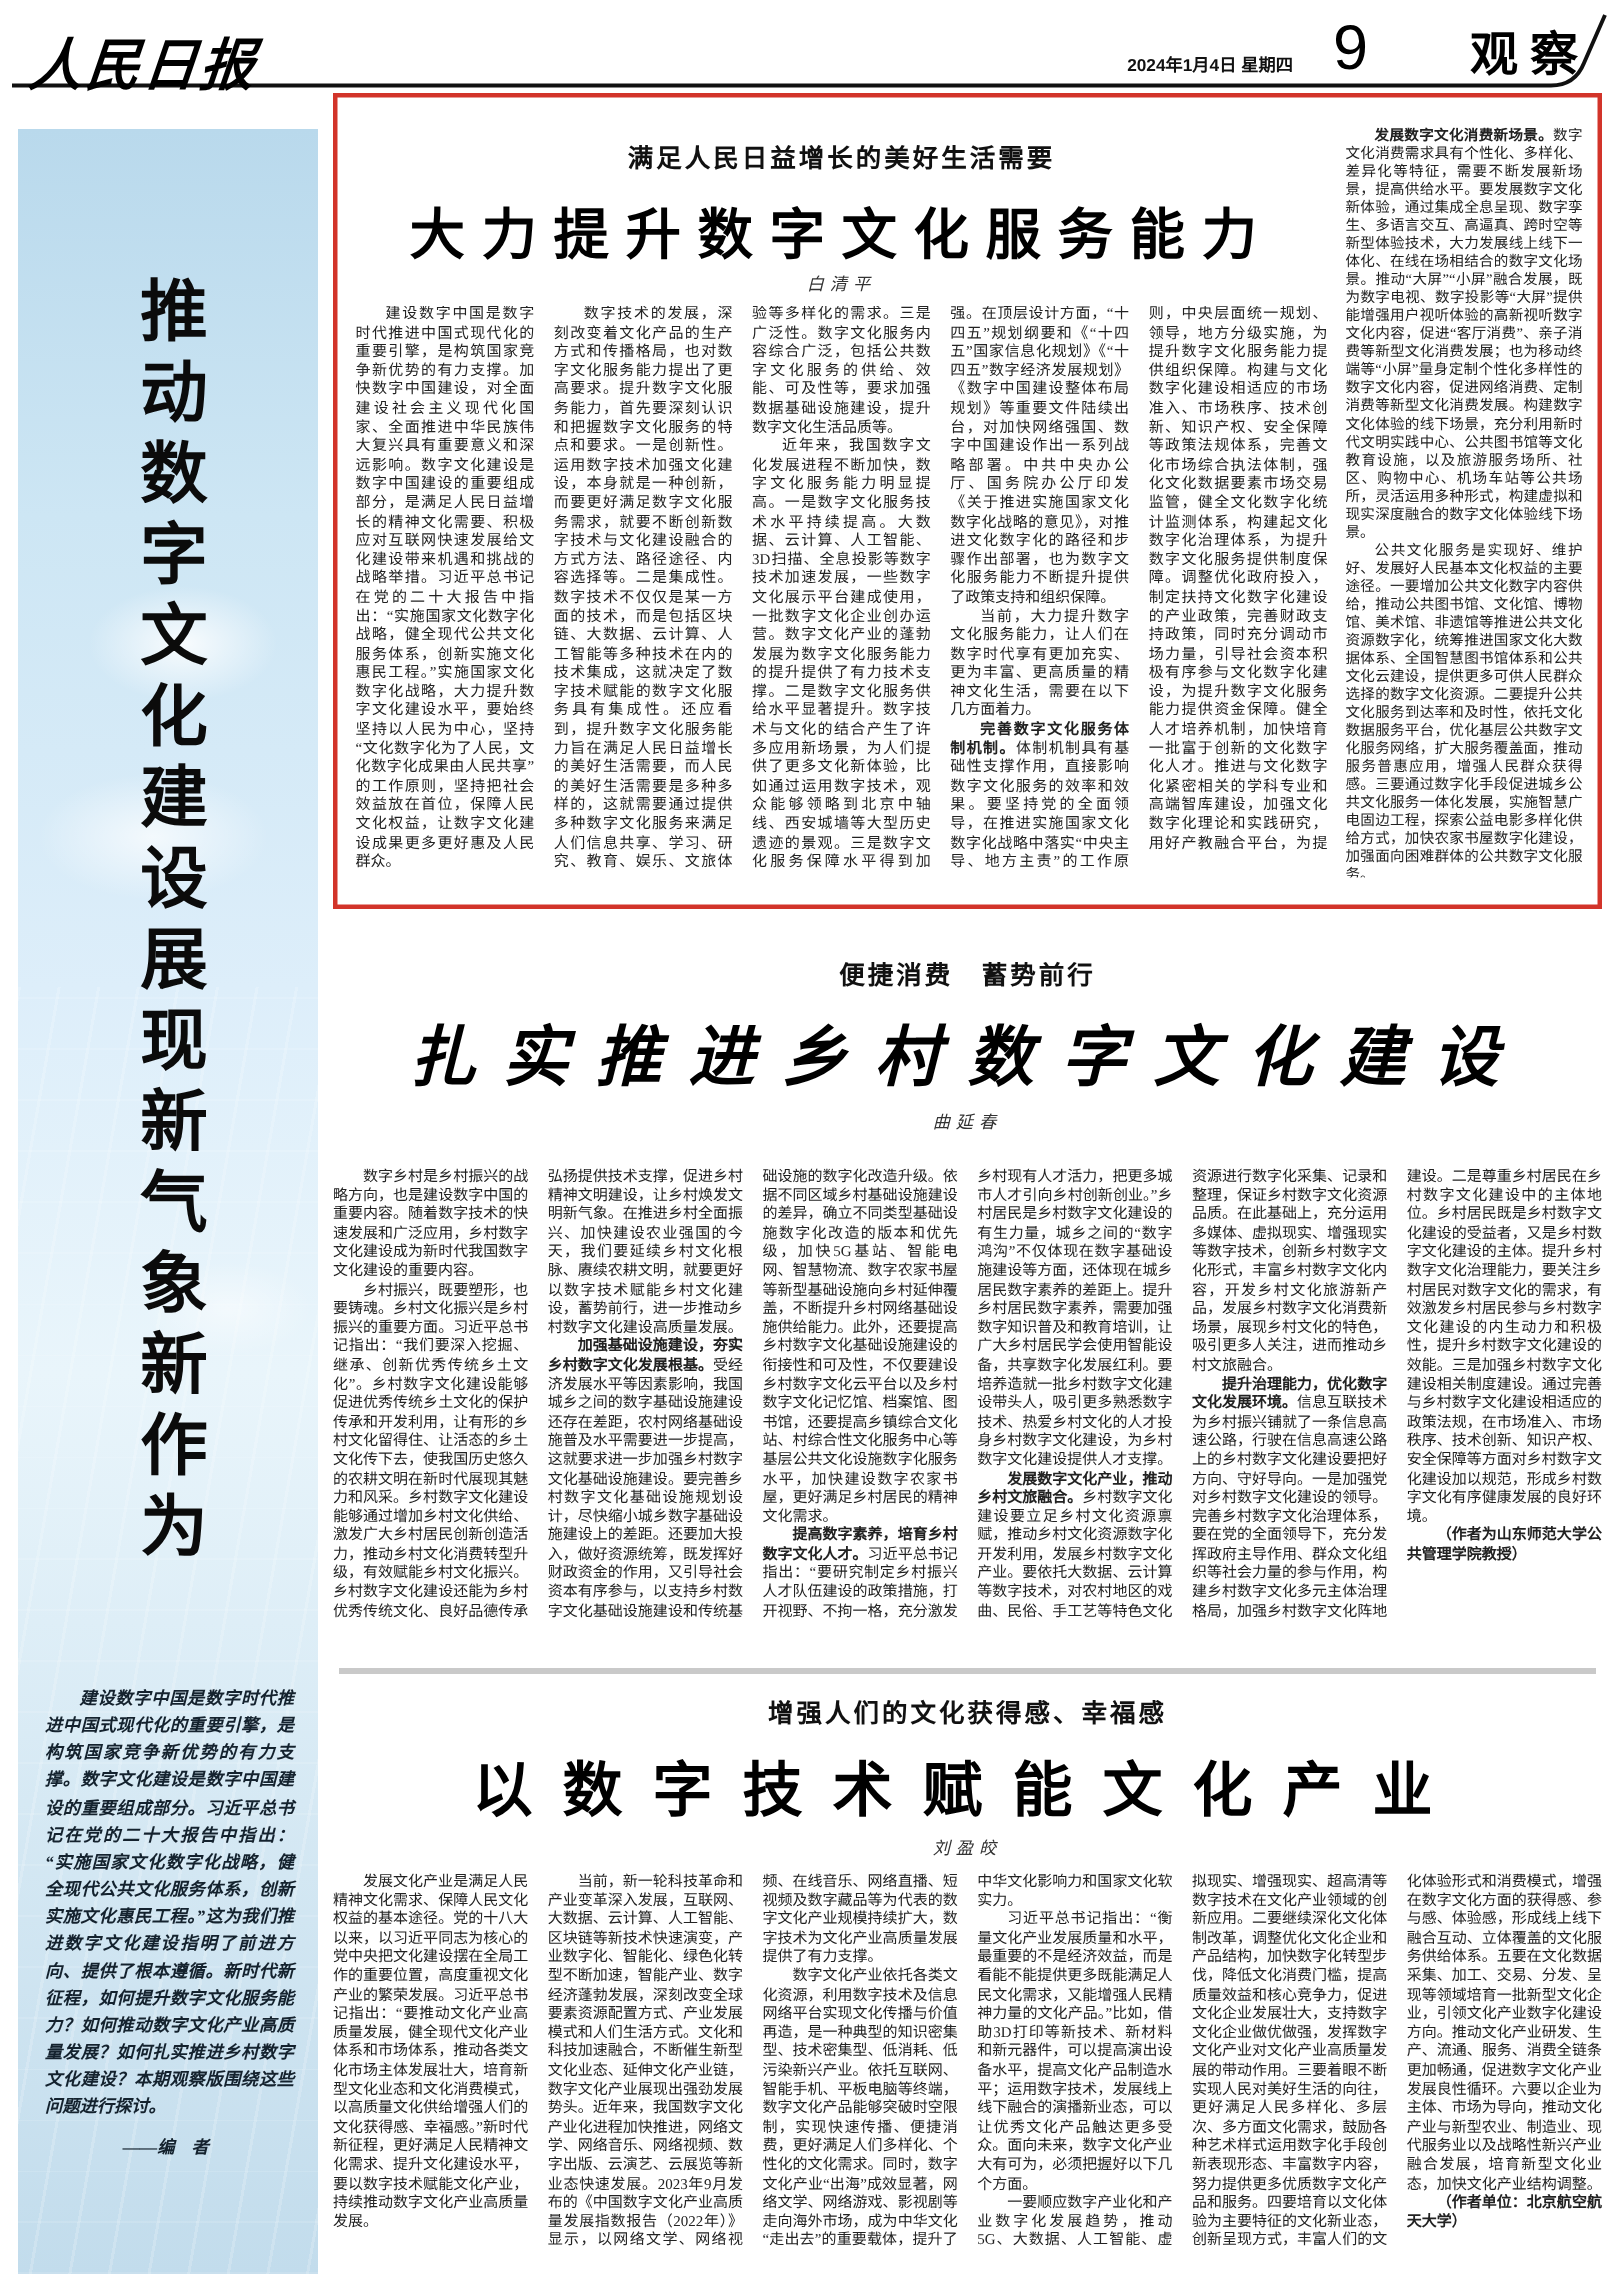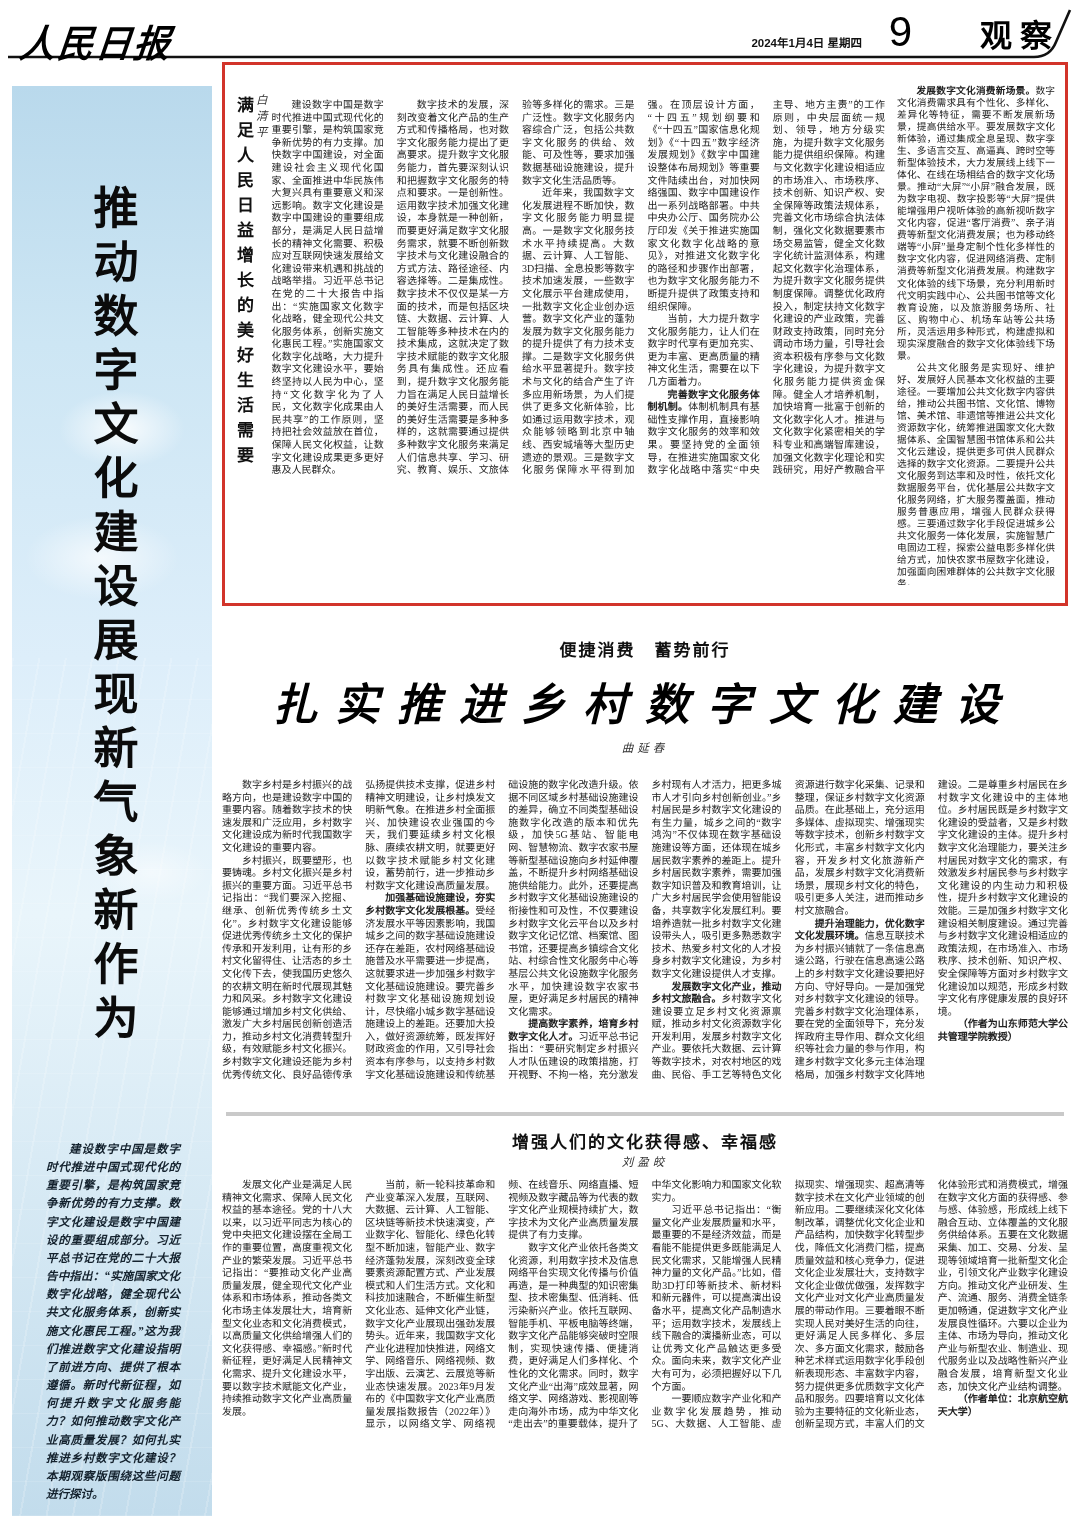--- a/index.html
+++ b/index.html
@@ -27,37 +27,37 @@
       background:repeating-linear-gradient(100deg, rgba(255,255,255,.28) 0 2px, rgba(255,255,255,0) 2px 26px),
                  repeating-linear-gradient(0deg, rgba(255,255,255,.18) 0 1px, rgba(255,255,255,0) 1px 34px);
       opacity:.7;}
   .v-title{position:absolute;top:98px;left:50%;transform:translateX(-50%);
       writing-mode:vertical-rl;text-orientation:upright;
       font-family:"Liberation Sans","DejaVu Sans",sans-serif;font-weight:900;
       font-size:45px;letter-spacing:9px;color:#0b0b0b;line-height:1;}
   .editor-note{position:absolute;left:18px;right:16px;top:1038px;
       font-family:"Liberation Serif",serif;font-style:italic;font-weight:600;
       font-size:11.5px;line-height:1.58;color:#14222e;text-align:justify;}
-  .editor-note p{margin:16px;text-indent:2em;}
+  .editor-note p{margin:0;text-indent:2em;}
   .editor-sig{margin-top:8px;text-indent:4.5em;font-weight:700;font-style:italic;}
   
   .content{position:absolute;left:222px;top:0;width:852px;height:1527px;}
   .kicker{font-family:"Liberation Sans",sans-serif;font-weight:900;text-align:center;
       font-size:17px;letter-spacing:2px;color:#111;}
   .headline{font-family:"Liberation Sans",sans-serif;font-weight:900;text-align:center;color:#000;}
   .byline{font-family:"Liberation Serif",serif;font-style:italic;text-align:center;
       font-size:11.5px;color:#333;letter-spacing:4px;}
   .body-cols{font-size:10px;line-height:1.26;text-align:justify;overflow:hidden;color:#222;}
   .body-cols p{margin:0;text-indent:2em;}
   .body-cols p b{font-weight:800;font-family:"Liberation Serif",serif;}
   .body-cols p.attr{font-weight:800;}
   
   .a1{position:absolute;left:0;top:62px;width:846px;height:544px;border:3px solid #d2342a;
       box-sizing:border-box;display:flex;}
-  .a1-left{flex:1 1 auto;padding:26px 10px 8px 12px;display:flex;flex-direction:row;}
+  .a1-left{flex:1 1 auto;padding:26px 10px 8px 12px;display:flex;flex-direction:column;}
   .a1 .headline{font-size:37px;letter-spacing:11px;margin:10px 0 6px;}
   .a1-body{column-count:5;column-gap:13px;height:378px;margin-top:8px;}
   .a1-side{width:170px;flex:0 0 170px;padding:20px 10px 8px 2px;box-sizing:border-box;}
   .a1-side .body-cols{height:500px;font-size:9.7px;line-height:1.24;}
   
   .a2{position:absolute;left:0;top:636px;width:846px;}
   .a2 .headline{font-size:44px;letter-spacing:18px;margin:8px 0 6px;font-style:italic;}
   .a2-body{column-count:6;column-gap:13px;height:344px;margin-top:24px;}
   .divider{position:absolute;left:4px;top:1112px;width:838px;height:4px;background:#c9c9c9;}
   
@@ -85,20 +85,21 @@
       <p>建设数字中国是数字时代推进中国式现代化的重要引擎，是构筑国家竞争新优势的有力支撑。数字文化建设是数字中国建设的重要组成部分。习近平总书记在党的二十大报告中指出：“实施国家文化数字化战略，健全现代公共文化服务体系，创新实施文化惠民工程。”这为我们推进数字文化建设指明了前进方向、提供了根本遵循。新时代新征程，如何提升数字文化服务能力？如何推动数字文化产业高质量发展？如何扎实推进乡村数字文化建设？本期观察版围绕这些问题进行探讨。</p>
       <div class="editor-sig">——编　者</div>
     </div>
   </aside>
 
   <div class="content">
 
     <article class="a1">
       <div class="a1-left">
         <div class="kicker">满足人民日益增长的美好生活需要</div>
+        <h1 class="headline" style="margin-bottom:0;">大力提升数字文化服务能力</h1>
         <div class="byline">白清平</div>
         <div class="body-cols a1-body">
             <p>建设数字中国是数字时代推进中国式现代化的重要引擎，是构筑国家竞争新优势的有力支撑。加快数字中国建设，对全面建设社会主义现代化国家、全面推进中华民族伟大复兴具有重要意义和深远影响。数字文化建设是数字中国建设的重要组成部分，是满足人民日益增长的精神文化需要、积极应对互联网快速发展给文化建设带来机遇和挑战的战略举措。习近平总书记在党的二十大报告中指出：“实施国家文化数字化战略，健全现代公共文化服务体系，创新实施文化惠民工程。”实施国家文化数字化战略，大力提升数字文化建设水平，要始终坚持以人民为中心，坚持“文化数字化为了人民，文化数字化成果由人民共享”的工作原则，坚持把社会效益放在首位，保障人民文化权益，让数字文化建设成果更多更好惠及人民群众。</p>
             <p>数字技术的发展，深刻改变着文化产品的生产方式和传播格局，也对数字文化服务能力提出了更高要求。提升数字文化服务能力，首先要深刻认识和把握数字文化服务的特点和要求。一是创新性。运用数字技术加强文化建设，本身就是一种创新，而要更好满足数字文化服务需求，就要不断创新数字技术与文化建设融合的方式方法、路径途径、内容选择等。二是集成性。数字技术不仅仅是某一方面的技术，而是包括区块链、大数据、云计算、人工智能等多种技术在内的技术集成，这就决定了数字技术赋能的数字文化服务具有集成性。还应看到，提升数字文化服务能力旨在满足人民日益增长的美好生活需要，而人民的美好生活需要是多种多样的，这就需要通过提供多种数字文化服务来满足人们信息共享、学习、研究、教育、娱乐、文旅体验等多样化的需求。三是广泛性。数字文化服务内容综合广泛，包括公共数字文化服务的供给、效能、可及性等，要求加强数据基础设施建设，提升数字文化生活品质等。</p>
             <p>近年来，我国数字文化发展进程不断加快，数字文化服务能力明显提高。一是数字文化服务技术水平持续提高。大数据、云计算、人工智能、3D扫描、全息投影等数字技术加速发展，一些数字文化展示平台建成使用，一批数字文化企业创办运营。数字文化产业的蓬勃发展为数字文化服务能力的提升提供了有力技术支撑。二是数字文化服务供给水平显著提升。数字技术与文化的结合产生了许多应用新场景，为人们提供了更多文化新体验，比如通过运用数字技术，观众能够领略到北京中轴线、西安城墙等大型历史遗迹的景观。三是数字文化服务保障水平得到加强。在顶层设计方面，“十四五”规划纲要和《“十四五”国家信息化规划》《“十四五”数字经济发展规划》《数字中国建设整体布局规划》等重要文件陆续出台，对加快网络强国、数字中国建设作出一系列战略部署。中共中央办公厅、国务院办公厅印发《关于推进实施国家文化数字化战略的意见》，对推进文化数字化的路径和步骤作出部署，也为数字文化服务能力不断提升提供了政策支持和组织保障。</p>
             <p>当前，大力提升数字文化服务能力，让人们在数字时代享有更加充实、更为丰富、更高质量的精神文化生活，需要在以下几方面着力。</p>
             <p><b>完善数字文化服务体制机制。</b>体制机制具有基础性支撑作用，直接影响数字文化服务的效率和效果。要坚持党的全面领导，在推进实施国家文化数字化战略中落实“中央主导、地方主责”的工作原则，中央层面统一规划、领导，地方分级实施，为提升数字文化服务能力提供组织保障。构建与文化数字化建设相适应的市场准入、市场秩序、技术创新、知识产权、安全保障等政策法规体系，完善文化市场综合执法体制，强化文化数据要素市场交易监管，健全文化数字化统计监测体系，构建起文化数字化治理体系，为提升数字文化服务提供制度保障。调整优化政府投入，制定扶持文化数字化建设的产业政策，完善财政支持政策，同时充分调动市场力量，引导社会资本积极有序参与文化数字化建设，为提升数字文化服务能力提供资金保障。健全人才培养机制，加快培育一批富于创新的文化数字化人才。推进与文化数字化紧密相关的学科专业和高端智库建设，加强文化数字化理论和实践研究，用好产教融合平台，为提升数字文化服务能力提供有力保障。</p>
           </div>
       </div>
       <div class="a1-side">
@@ -121,20 +122,21 @@
           <p><b>发展数字文化产业，推动乡村文旅融合。</b>乡村数字文化建设要立足乡村文化资源禀赋，推动乡村文化资源数字化开发利用，发展乡村数字文化产业。要依托大数据、云计算等数字技术，对农村地区的戏曲、民俗、手工艺等特色文化资源进行数字化采集、记录和整理，保证乡村数字文化资源品质。在此基础上，充分运用多媒体、虚拟现实、增强现实等数字技术，创新乡村数字文化形式，丰富乡村数字文化内容，开发乡村文化旅游新产品，发展乡村数字文化消费新场景，展现乡村文化的特色，吸引更多人关注，进而推动乡村文旅融合。</p>
           <p><b>提升治理能力，优化数字文化发展环境。</b>信息互联技术为乡村振兴铺就了一条信息高速公路，行驶在信息高速公路上的乡村数字文化建设要把好方向、守好导向。一是加强党对乡村数字文化建设的领导。完善乡村数字文化治理体系，要在党的全面领导下，充分发挥政府主导作用、群众文化组织等社会力量的参与作用，构建乡村数字文化多元主体治理格局，加强乡村数字文化阵地建设。二是尊重乡村居民在乡村数字文化建设中的主体地位。乡村居民既是乡村数字文化建设的受益者，又是乡村数字文化建设的主体。提升乡村数字文化治理能力，要关注乡村居民对数字文化的需求，有效激发乡村居民参与乡村数字文化建设的内生动力和积极性，提升乡村数字文化建设的效能。三是加强乡村数字文化建设相关制度建设。通过完善与乡村数字文化建设相适应的政策法规，在市场准入、市场秩序、技术创新、知识产权、安全保障等方面对乡村数字文化建设加以规范，形成乡村数字文化有序健康发展的良好环境。</p>
           <p class="attr">（作者为山东师范大学公共管理学院教授）</p>
         </div>
     </article>
 
     <div class="divider"></div>
 
     <article class="a3">
       <div class="kicker">增强人们的文化获得感、幸福感</div>
+      <h1 class="headline">以数字技术赋能文化产业</h1>
       <div class="byline">刘盈皎</div>
       <div class="body-cols a3-body">
           <p>发展文化产业是满足人民精神文化需求、保障人民文化权益的基本途径。党的十八大以来，以习近平同志为核心的党中央把文化建设摆在全局工作的重要位置，高度重视文化产业的繁荣发展。习近平总书记指出：“要推动文化产业高质量发展，健全现代文化产业体系和市场体系，推动各类文化市场主体发展壮大，培育新型文化业态和文化消费模式，以高质量文化供给增强人们的文化获得感、幸福感。”新时代新征程，更好满足人民精神文化需求、提升文化建设水平，要以数字技术赋能文化产业，持续推动数字文化产业高质量发展。</p>
           <p>当前，新一轮科技革命和产业变革深入发展，互联网、大数据、云计算、人工智能、区块链等新技术快速演变，产业数字化、智能化、绿色化转型不断加速，智能产业、数字经济蓬勃发展，深刻改变全球要素资源配置方式、产业发展模式和人们生活方式。文化和科技加速融合，不断催生新型文化业态、延伸文化产业链，数字文化产业展现出强劲发展势头。近年来，我国数字文化产业化进程加快推进，网络文学、网络音乐、网络视频、数字出版、云演艺、云展览等新业态快速发展。2023年9月发布的《中国数字文化产业高质量发展指数报告（2022年）》显示，以网络文学、网络视频、在线音乐、网络直播、短视频及数字藏品等为代表的数字文化产业规模持续扩大，数字技术为文化产业高质量发展提供了有力支撑。</p>
           <p>数字文化产业依托各类文化资源，利用数字技术及信息网络平台实现文化传播与价值再造，是一种典型的知识密集型、技术密集型、低消耗、低污染新兴产业。依托互联网、智能手机、平板电脑等终端，数字文化产品能够突破时空限制，实现快速传播、便捷消费，更好满足人们多样化、个性化的文化需求。同时，数字文化产业“出海”成效显著，网络文学、网络游戏、影视剧等走向海外市场，成为中华文化“走出去”的重要载体，提升了中华文化影响力和国家文化软实力。</p>
           <p>习近平总书记指出：“衡量文化产业发展质量和水平，最重要的不是经济效益，而是看能不能提供更多既能满足人民文化需求，又能增强人民精神力量的文化产品。”比如，借助3D打印等新技术、新材料和新元器件，可以提高演出设备水平，提高文化产品制造水平；运用数字技术，发展线上线下融合的演播新业态，可以让优秀文化产品触达更多受众。面向未来，数字文化产业大有可为，必须把握好以下几个方面。</p>
           <p>一要顺应数字产业化和产业数字化发展趋势，推动5G、大数据、人工智能、虚拟现实、增强现实、超高清等数字技术在文化产业领域的创新应用。二要继续深化文化体制改革，调整优化文化企业和产品结构，加快数字化转型步伐，降低文化消费门槛，提高质量效益和核心竞争力，促进文化企业发展壮大，支持数字文化企业做优做强，发挥数字文化产业对文化产业高质量发展的带动作用。三要着眼不断实现人民对美好生活的向往，更好满足人民多样化、多层次、多方面文化需求，鼓励各种艺术样式运用数字化手段创新表现形态、丰富数字内容，努力提供更多优质数字文化产品和服务。四要培育以文化体验为主要特征的文化新业态，创新呈现方式，丰富人们的文化体验形式和消费模式，增强在数字文化方面的获得感、参与感、体验感，形成线上线下融合互动、立体覆盖的文化服务供给体系。五要在文化数据采集、加工、交易、分发、呈现等领域培育一批新型文化企业，引领文化产业数字化建设方向。推动文化产业研发、生产、流通、服务、消费全链条更加畅通，促进数字文化产业发展良性循环。六要以企业为主体、市场为导向，推动文化产业与新型农业、制造业、现代服务业以及战略性新兴产业融合发展，培育新型文化业态，加快文化产业结构调整。</p>
           <p class="attr">（作者单位：北京航空航天大学）</p>
         </div>
     </article>

